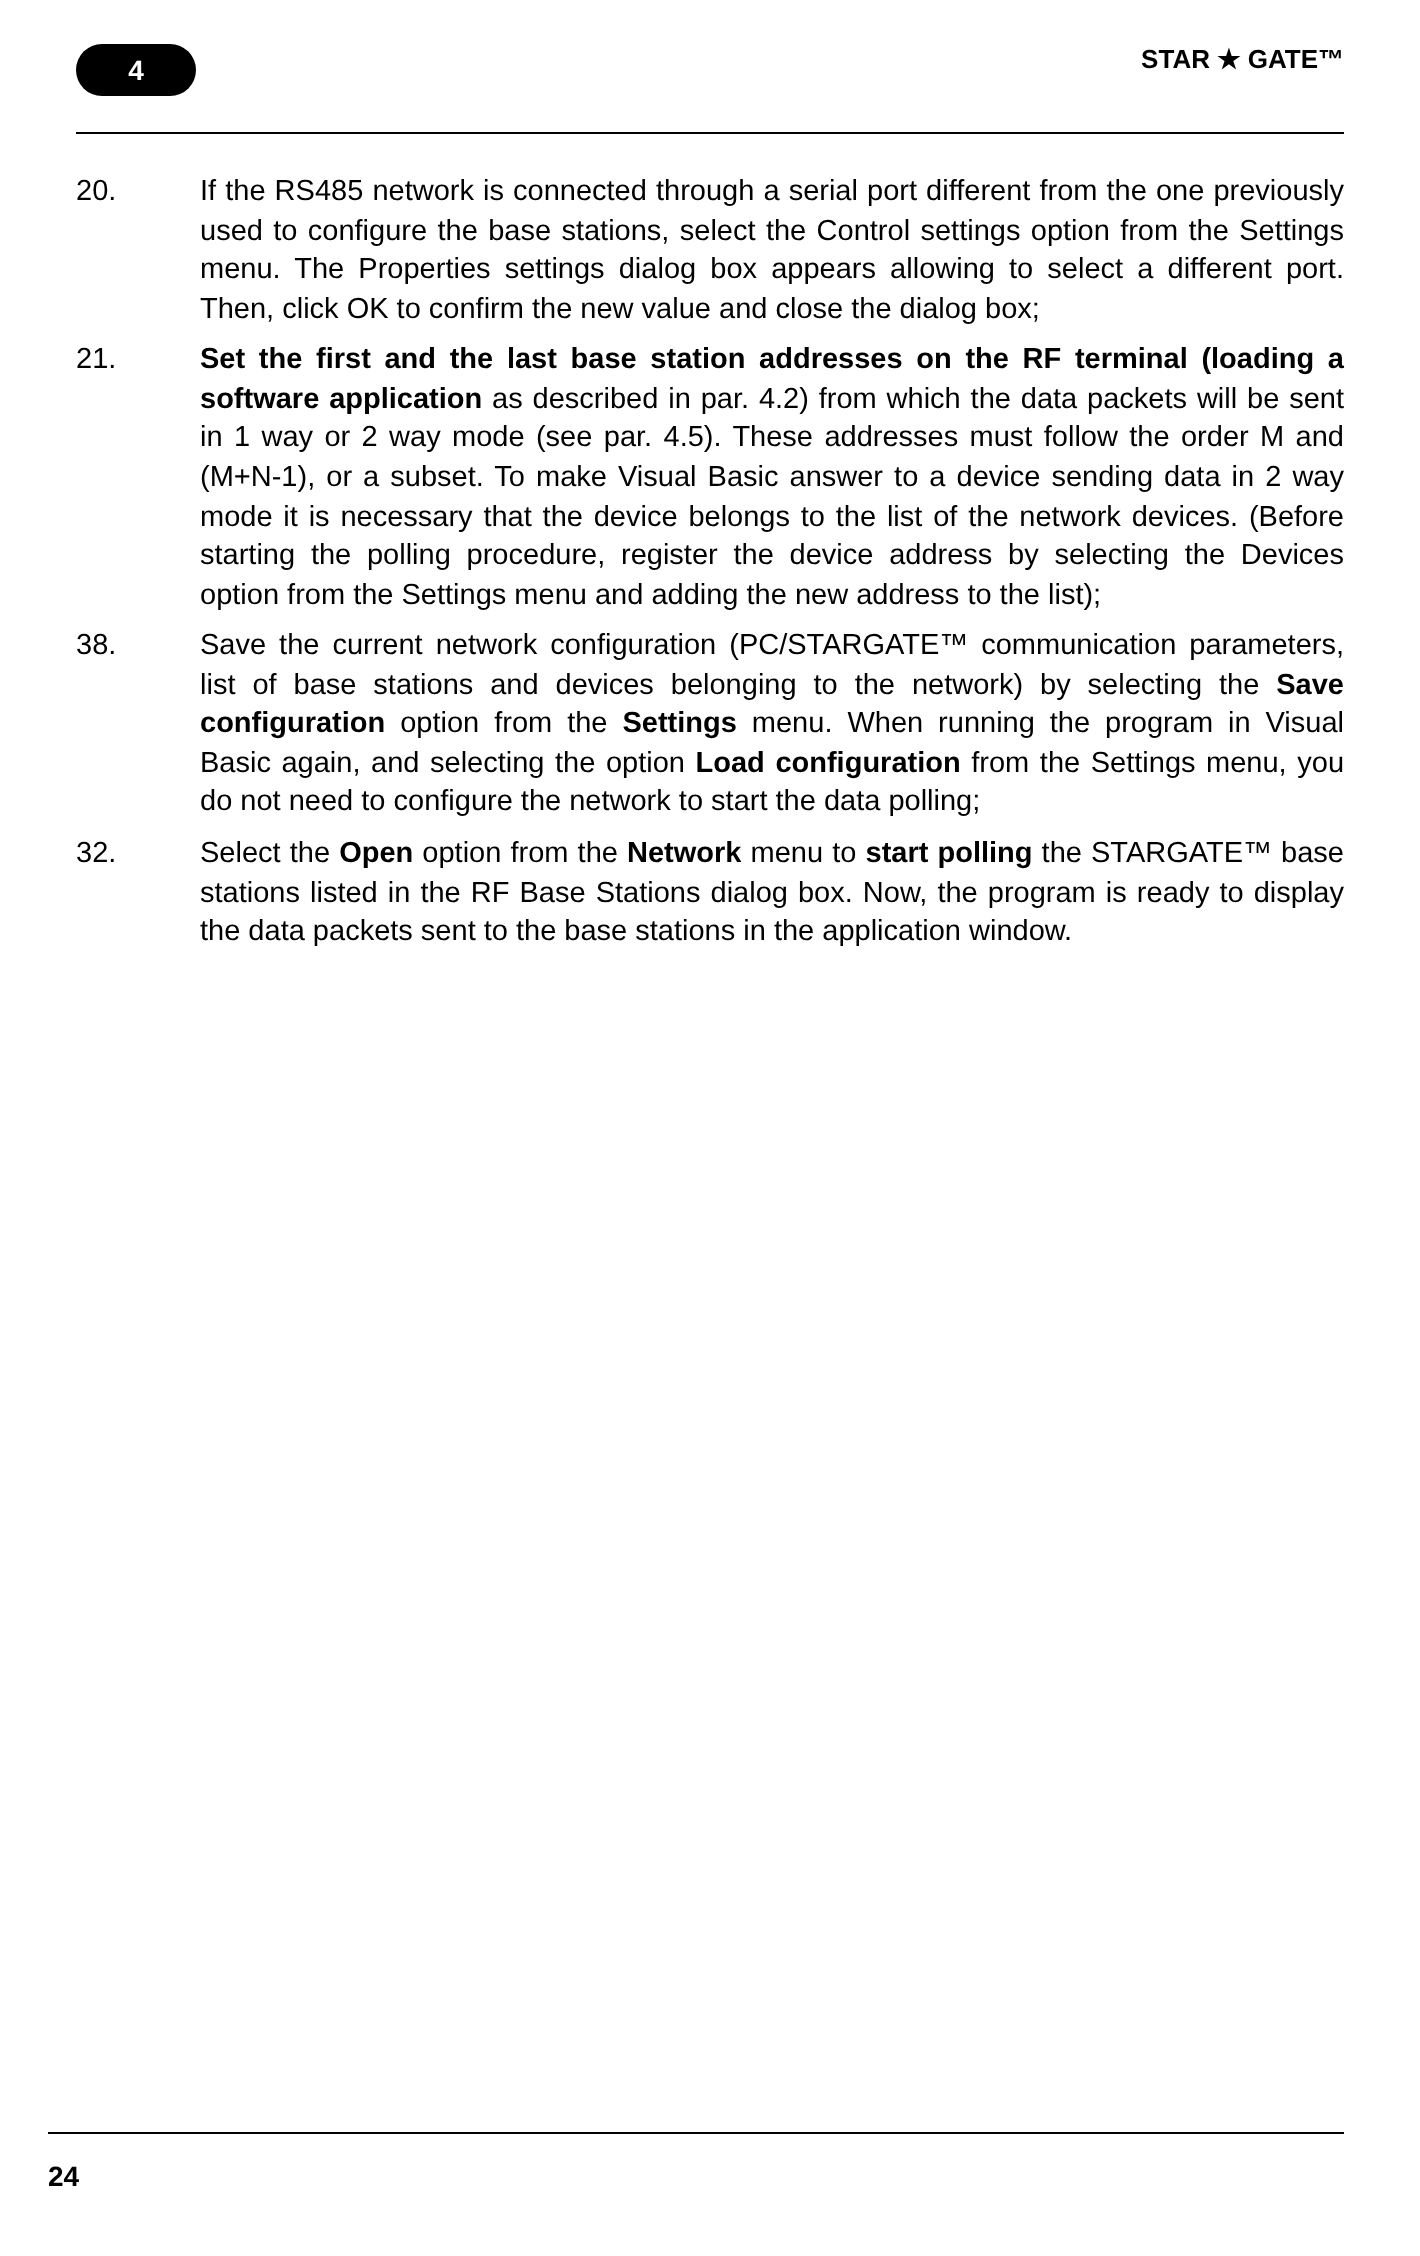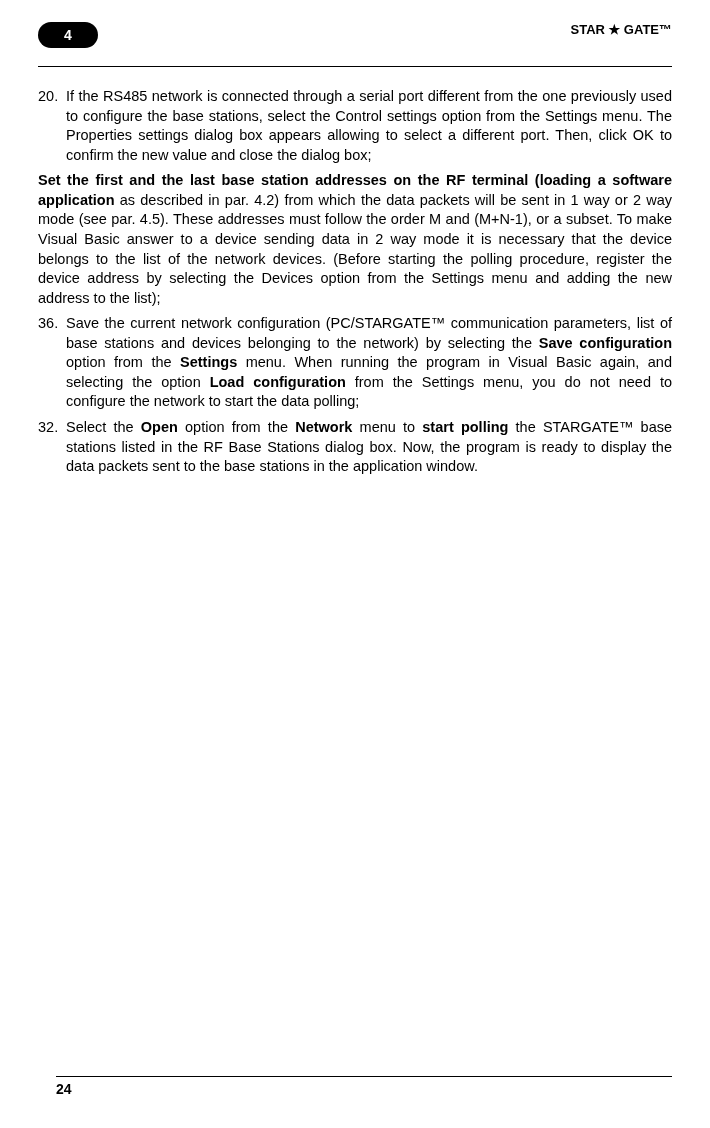--- a/index.html
+++ b/index.html
@@ -53,42 +53,44 @@
     
     .content {
       font-size: 14.5px;
       line-height: 1.35;
     }
     
     .list-item {
       display: flex;
       margin-bottom: 6px;
       text-align: justify;
+      gap: 12px;
     }
     
     .item-number {
       min-width: 28px;
       flex-shrink: 0;
     }
     
     .item-text {
       flex: 1;
+      margin-left: 22px;
     }
     
     .bold {
       font-weight: bold;
     }
     
     .footer {
       position: absolute;
       bottom: 30px;
-      left: 56px;
+      left: 24px;
       right: 38px;
       border-top: 1px solid #000;
-      padding-top: 3px;
+      padding-top: 13px;
     }
     
     .page-number {
       font-weight: bold;
       font-size: 14px;
     }
   </style>
 </head>
 <body>
 
@@ -100,25 +102,26 @@
 </div>
 
 <div class="content">
 
   <div class="list-item">
     <div class="item-number">20.</div>
     <div class="item-text">If the RS485 network is connected through a serial port different from the one previously used to configure the base stations, select the Control settings option from the Settings menu. The Properties settings dialog box appears allowing to select a different port. Then, click OK to confirm the new value and close the dialog box;</div>
   </div>
 
   <div class="list-item">
+    <div class="item-number">21.</div>
     <div class="item-text"><span class="bold">Set the first and the last base station addresses on the RF terminal (loading a software application</span><span> as described in par. 4.2) from which the data packets will be sent in 1 way or 2 way mode (see par. 4.5). These addresses must follow the order M and (M+N-1), or a subset. To make Visual Basic answer to a device sending data in 2 way mode it is necessary that the device belongs to the list of the network devices. (Before starting the polling procedure, register the device address by selecting the Devices option from the Settings menu and adding the new address to the list);</span></div>
   </div>
 
   <div class="list-item">
-    <div class="item-number">36.</div>
+    <div class="item-number">38.</div>
     <div class="item-text"><span>Save the current network configuration (PC/STARGATE™ communication parameters, list of base stations and devices belonging to the network) by selecting the </span><span class="bold">Save configuration</span><span> option from the </span><span class="bold">Settings</span><span> menu. When running the program in Visual Basic again, and selecting the option </span><span class="bold">Load configuration</span><span> from the Settings menu, you do not need to configure the network to start the data polling;</span></div>
   </div>
 
   <div class="list-item">
     <div class="item-number">32.</div>
     <div class="item-text"><span>Select the </span><span class="bold">Open</span><span> option from the </span><span class="bold">Network</span><span> menu to </span><span class="bold">start polling</span><span> the STARGATE™ base stations listed in the RF Base Stations dialog box. Now, the program is ready to display the data packets sent to the base stations in the application window.</span></div>
   </div>
 
 </div>
 

